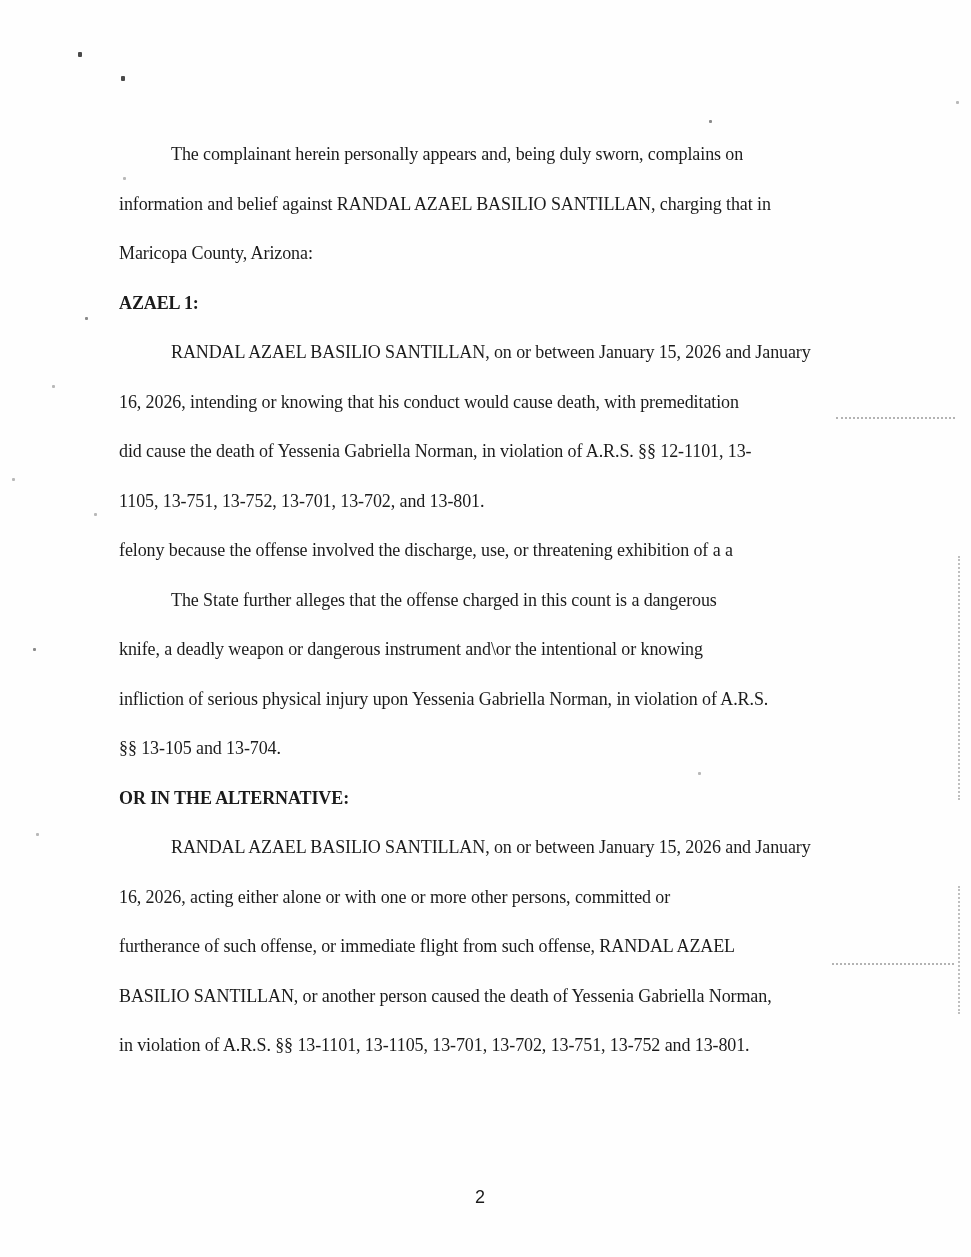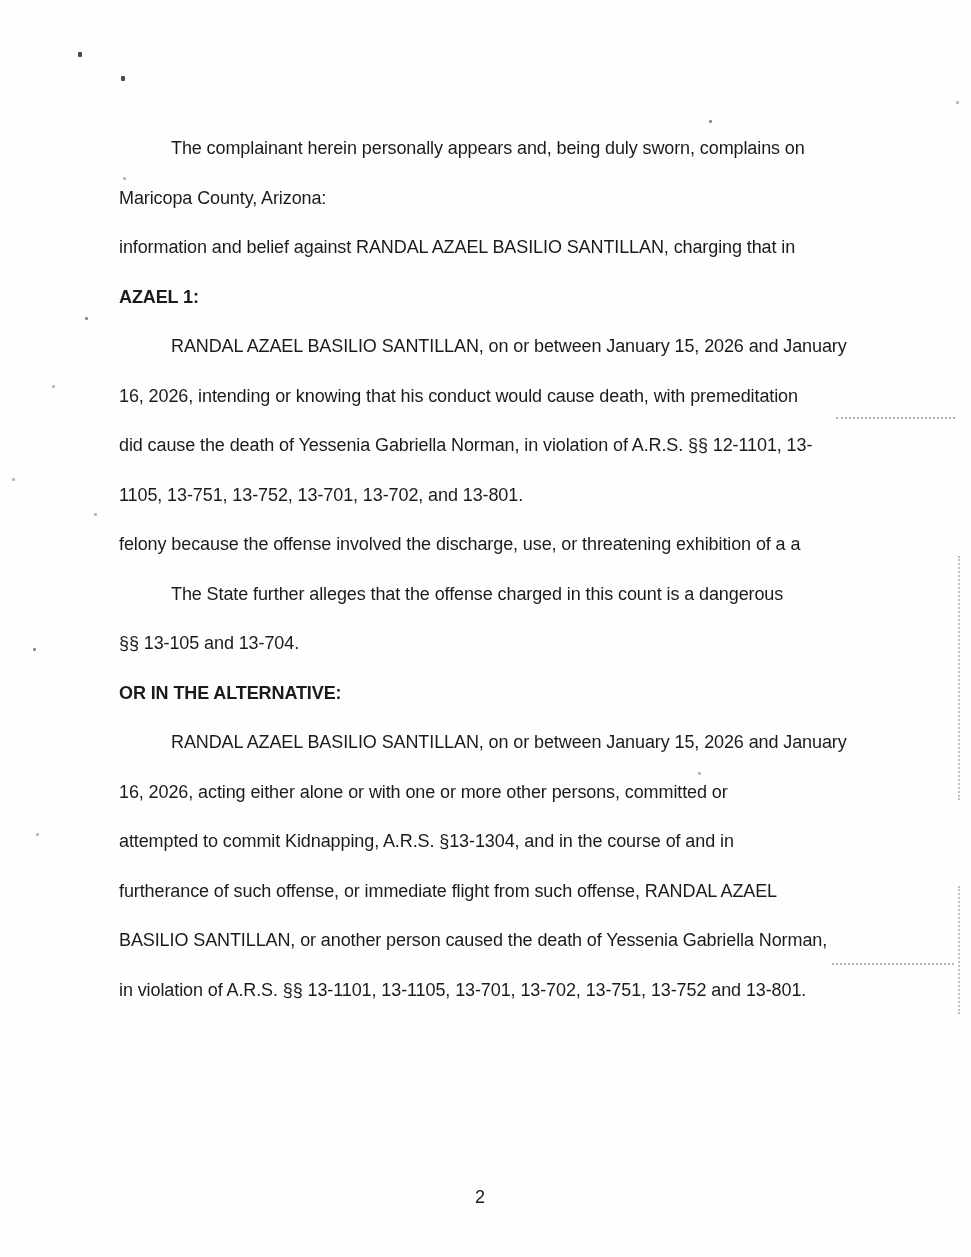--- a/index.html
+++ b/index.html
@@ -12,22 +12,23 @@
     width: 971px;
     height: 1257px;
     background: #fefefe;
     overflow: hidden;
     font-family: "Liberation Sans", "DejaVu Sans", sans-serif;
     color: #1b1b1b;
   }
   .content {
     position: absolute;
     left: 119px;
-    top: 137px;
+    top: 143px;
     width: 722px;
+    font-family: Liberation Serif, serif;
   }
   .line {
     height: 49.5px;
     font-size: 18px;
     line-height: 23px;
     white-space: nowrap;
     letter-spacing: -0.1px;
   }
   .line.indent { padding-left: 52px; }
   .line.bold { font-weight: 700; }
@@ -63,34 +64,35 @@
     opacity: 0.8;
   }
 </style>
 </head>
 <body>
 
 <div class="page">
 
   <div class="content">
     <div class="line indent">The complainant herein personally appears and, being duly sworn, complains on</div>
+    <div class="line">information and belief against RANDAL AZAEL BASILIO SANTILLAN, charging that in</div>
     <div class="line">Maricopa County, Arizona:</div>
-    <div class="line">information and belief against RANDAL AZAEL BASILIO SANTILLAN, charging that in</div>
     <div class="line bold">AZAEL 1:</div>
     <div class="line indent">RANDAL AZAEL BASILIO SANTILLAN, on or between January 15, 2026 and January</div>
     <div class="line">16, 2026, intending or knowing that his conduct would cause death, with premeditation</div>
     <div class="line">did cause the death of Yessenia Gabriella Norman, in violation of A.R.S. §§ 12-1101, 13-</div>
     <div class="line">1105, 13-751, 13-752, 13-701, 13-702, and 13-801.</div>
     <div class="line">felony because the offense involved the discharge, use, or threatening exhibition of a a</div>
     <div class="line indent">The State further alleges that the offense charged in this count is a dangerous</div>
+    <div class="line">knife, a deadly weapon or dangerous instrument and\or the intentional or knowing</div>
+    <div class="line">infliction of serious physical injury upon Yessenia Gabriella Norman, in violation of A.R.S.</div>
     <div class="line">§§ 13-105 and 13-704.</div>
     <div class="line bold">OR IN THE ALTERNATIVE:</div>
     <div class="line indent">RANDAL AZAEL BASILIO SANTILLAN, on or between January 15, 2026 and January</div>
     <div class="line">16, 2026, acting either alone or with one or more other persons, committed or</div>
-    <div class="line">attempted to commit Kidnapping, A.R.S. §13-1304, and in the course of and in</div>
     <div class="line">furtherance of such offense, or immediate flight from such offense, RANDAL AZAEL</div>
     <div class="line">BASILIO SANTILLAN, or another person caused the death of Yessenia Gabriella Norman,</div>
     <div class="line">in violation of A.R.S. §§ 13-1101, 13-1105, 13-701, 13-702, 13-751, 13-752 and 13-801.</div>
   </div>
 
   <div class="page-number">2</div>
 
   <div class="speck dark" style="left:78px;  top:52px;"></div>
   <div class="speck dark" style="left:121px; top:76px;"></div>
   <div class="speck" style="left:709px; top:120px;"></div>

